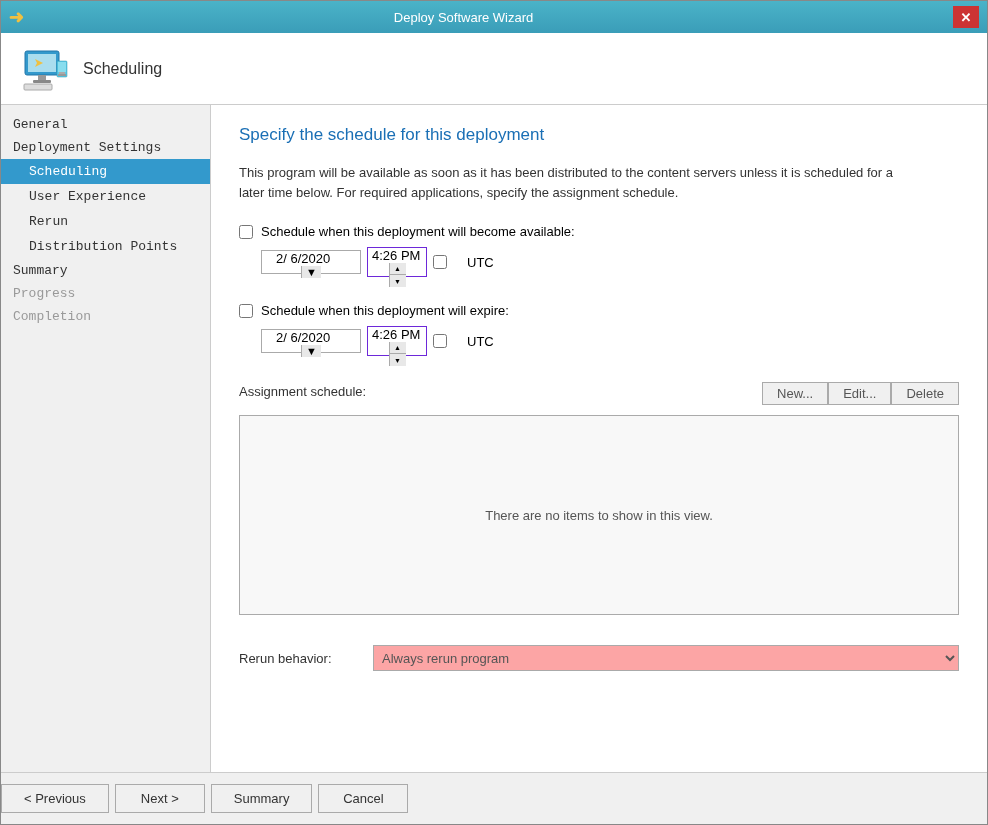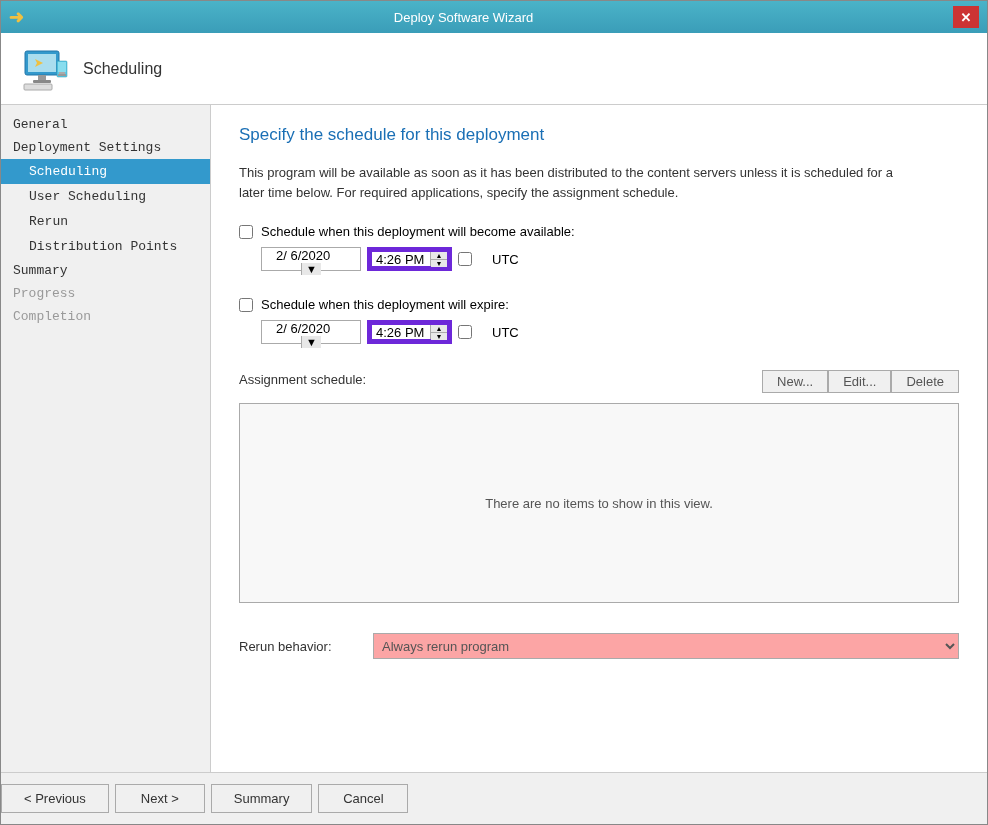--- a/index.html
+++ b/index.html
@@ -178,23 +178,24 @@
       height: 100%;
       padding: 0 4px;
       cursor: pointer;
       font-size: 11px;
       display: flex;
       align-items: center;
     }
     .time-input-wrap {
       display: flex;
       align-items: center;
-      border: 5px solid #6d28d9;
+      border: 1px solid #6d28d9;
       background: white;
-      height: 24px;
+      height: 30px;
+      flex-direction: column;
     }
     .time-input-wrap input {
       border: none;
       outline: none;
       font-size: 13px;
       width: 58px;
       padding: 0 4px;
       background: transparent;
       height: 100%;
     }
@@ -336,21 +337,21 @@
     </div>
     <span class="header-title">Scheduling</span>
   </div>
 
   <div class="main-content">
 
     <div class="sidebar">
       <div class="sidebar-item section-header">General</div>
       <div class="sidebar-item section-header">Deployment Settings</div>
       <div class="sidebar-item sub-item active">Scheduling</div>
-      <div class="sidebar-item sub-item">User Scheduling</div>
+      <div class="sidebar-item sub-item">User Experience</div>
       <div class="sidebar-item sub-item">Rerun</div>
       <div class="sidebar-item sub-item">Distribution Points</div>
       <div class="sidebar-item section-header">Summary</div>
       <div class="sidebar-item section-header disabled">Progress</div>
       <div class="sidebar-item section-header disabled">Completion</div>
     </div>
 
     <div class="content-panel">
       <div class="content-title">Specify the schedule for this deployment</div>
       <div class="description-text">This program will be available as soon as it has been distributed to the content servers unless it is scheduled for a later time below. For required applications, specify the assignment schedule.</div>

